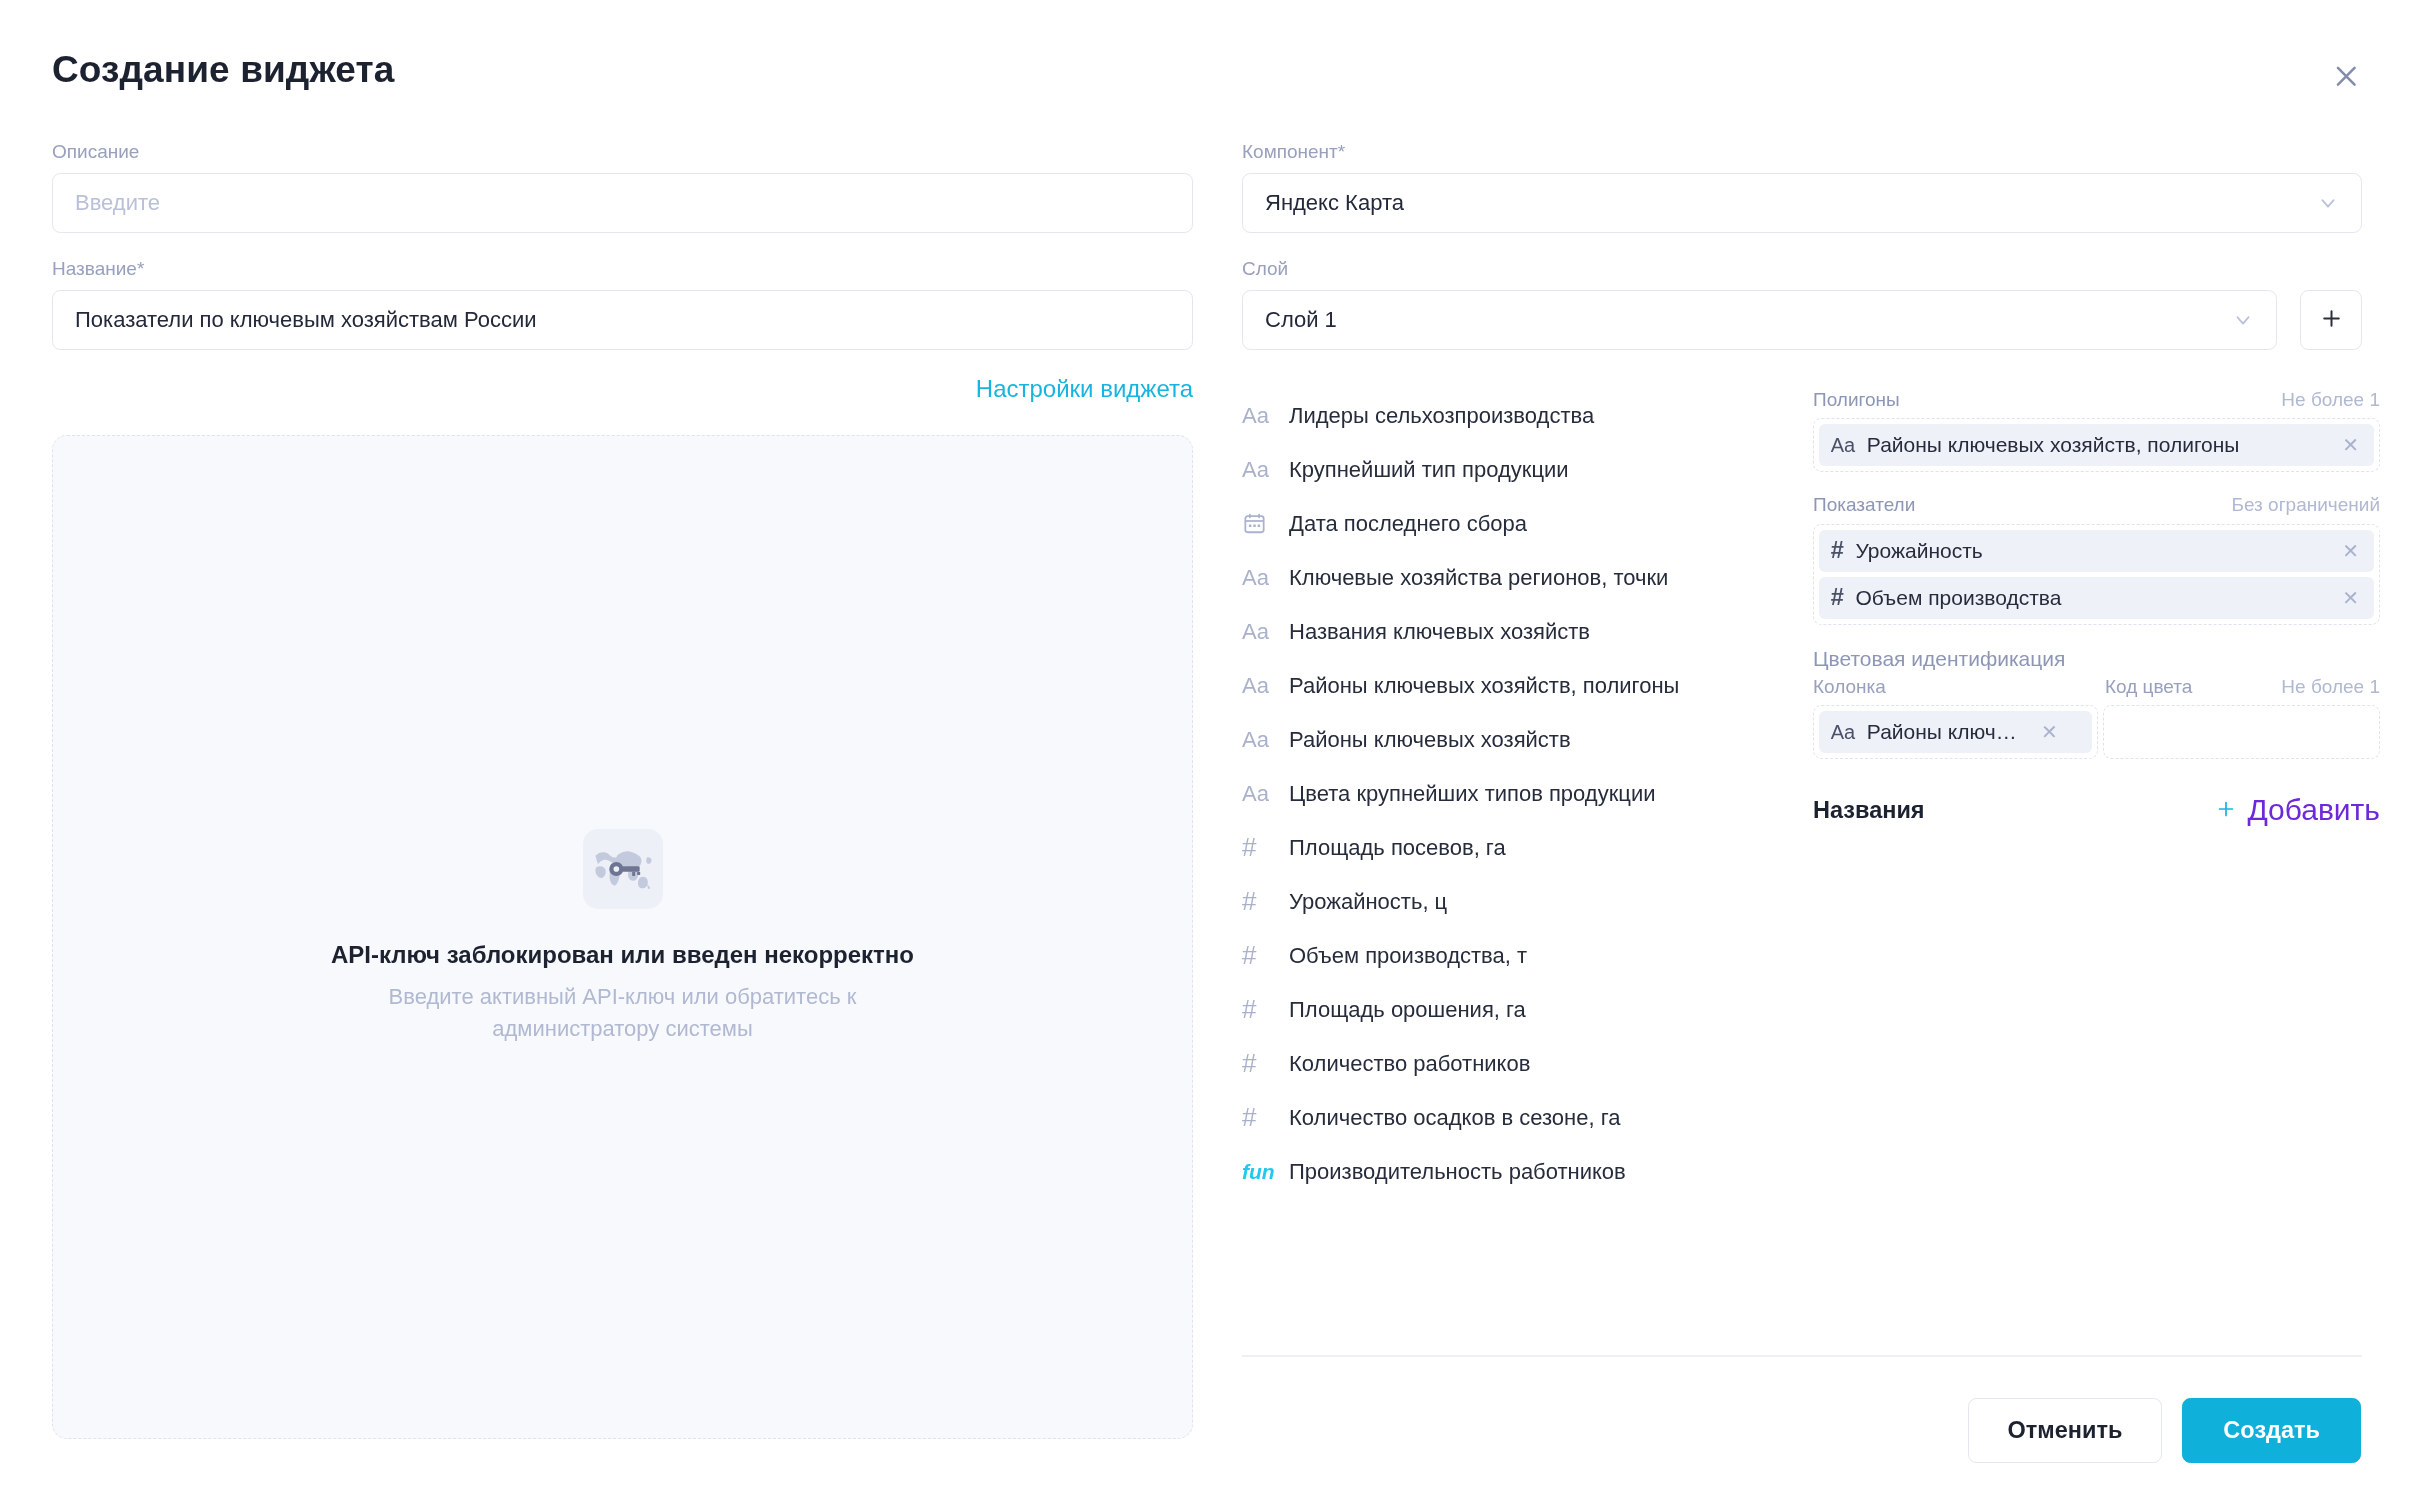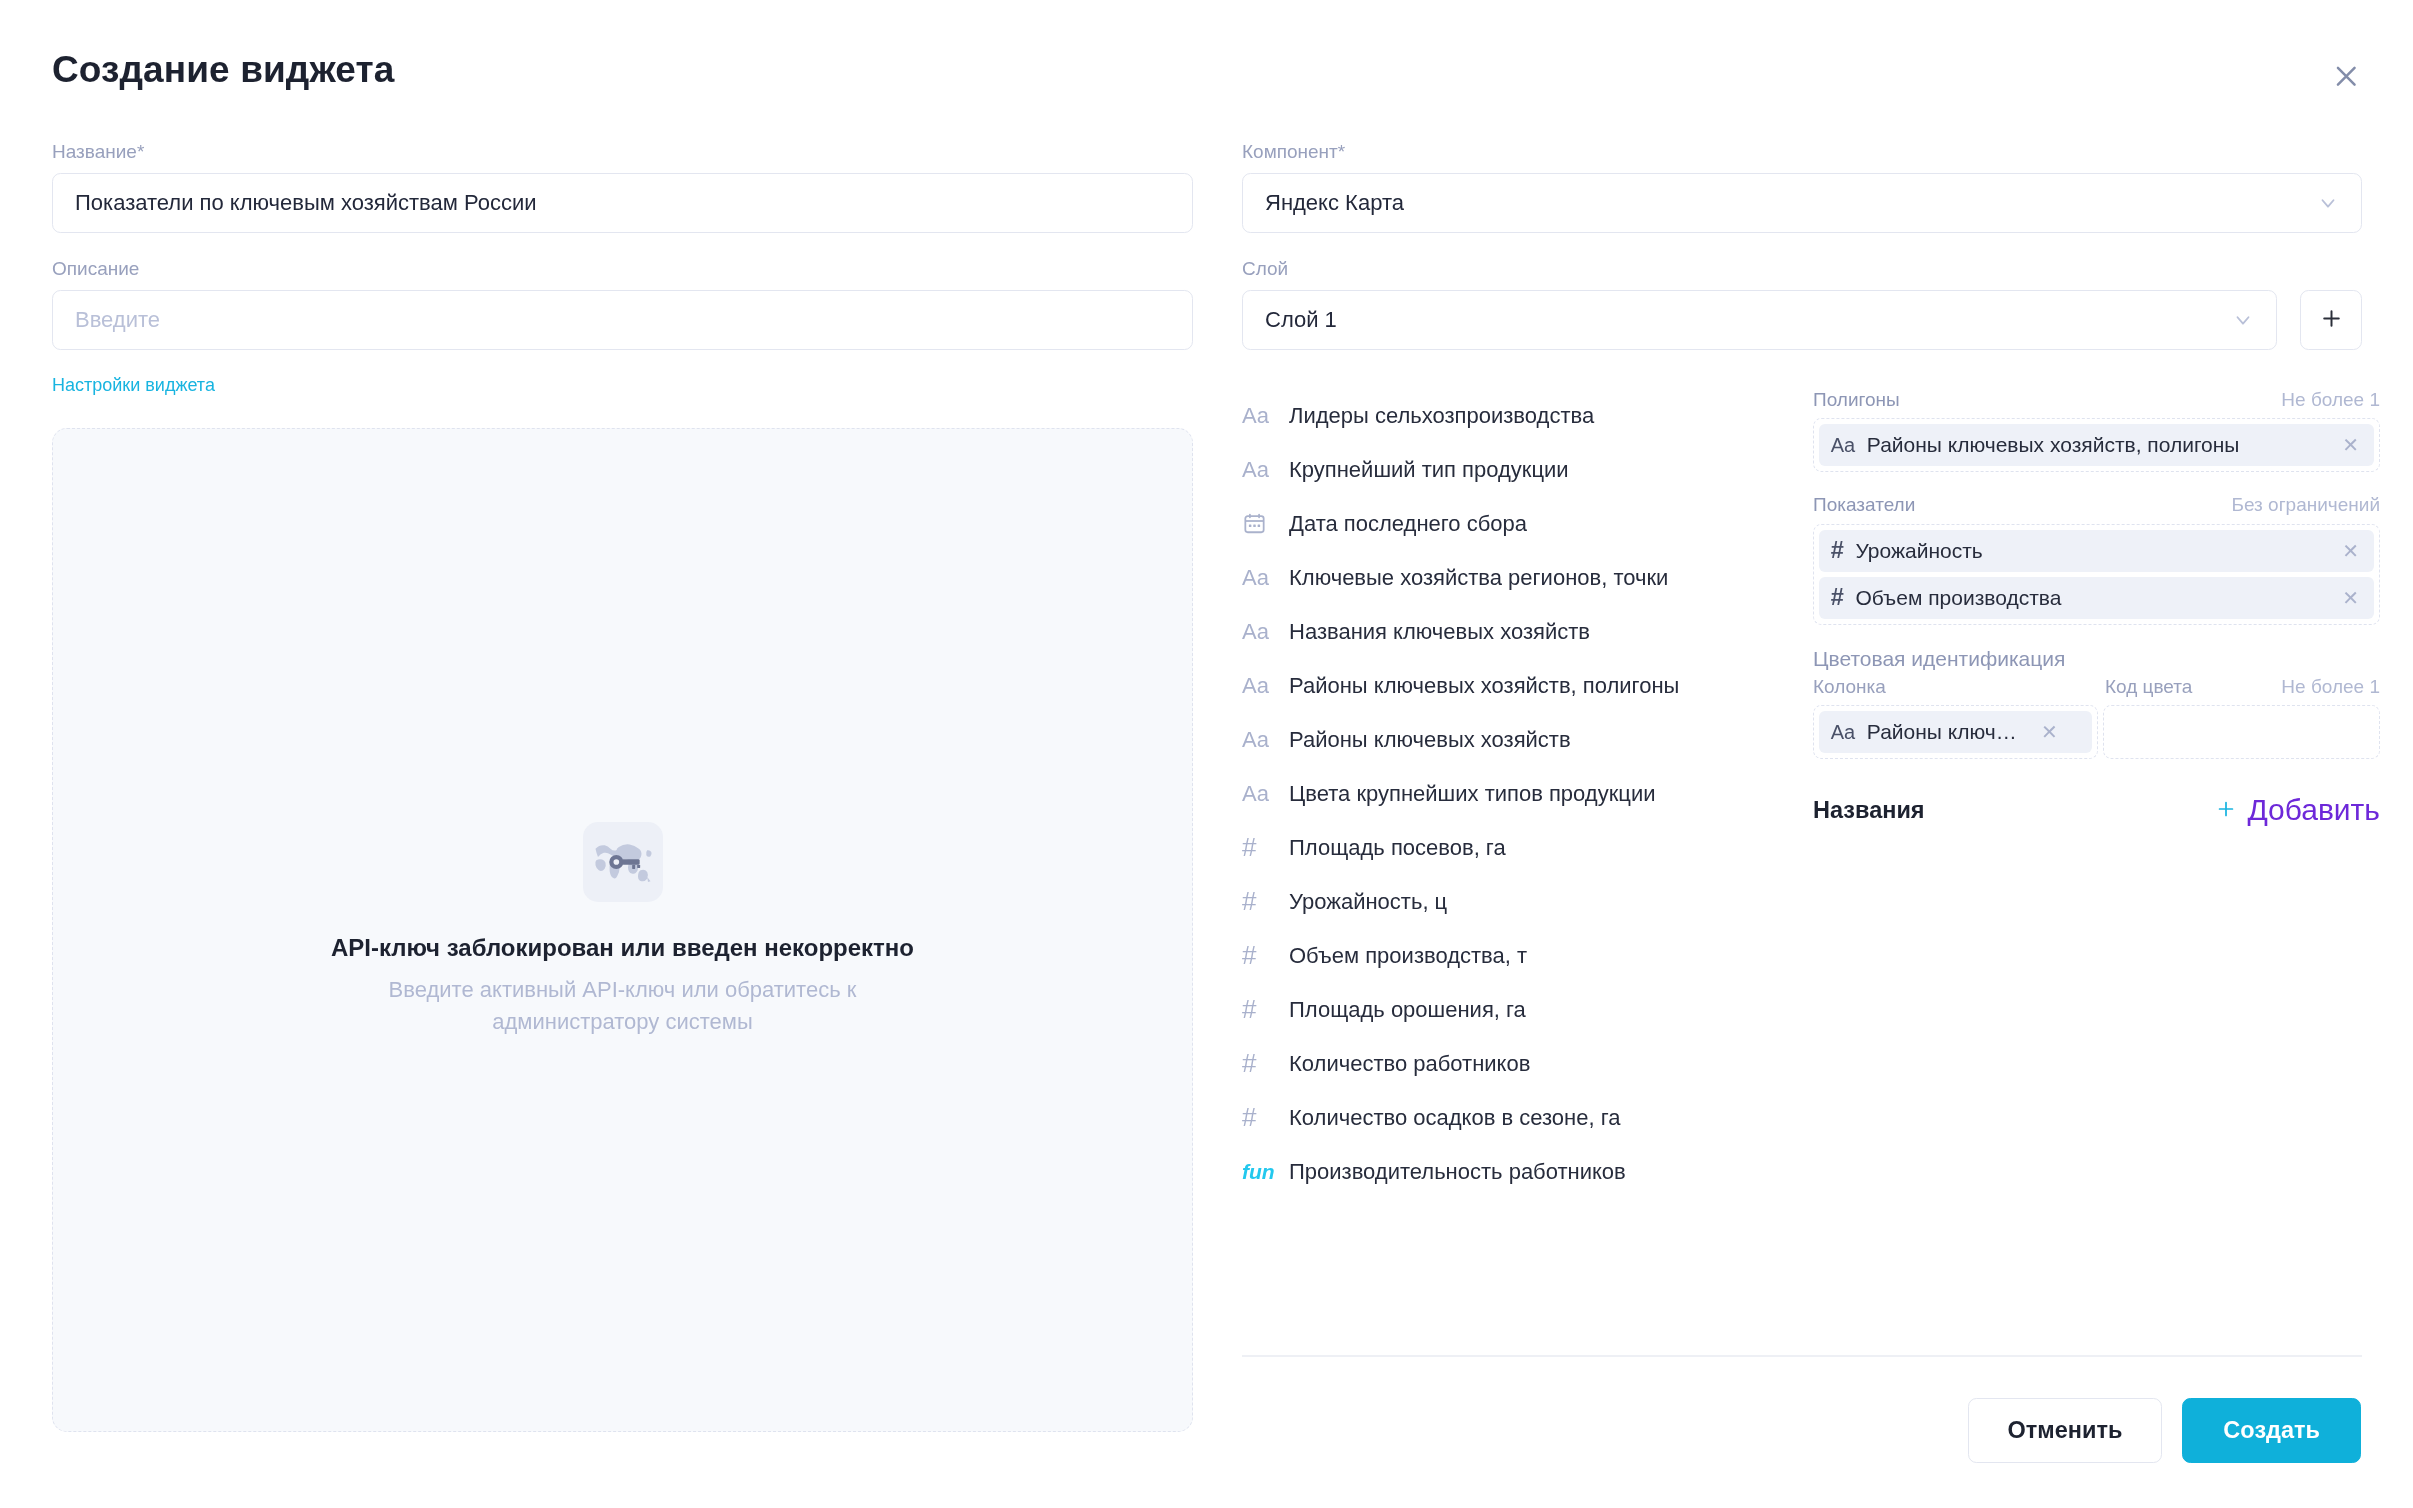--- a/index.html
+++ b/index.html
@@ -52,21 +52,21 @@
   .row-with-btn { display: flex; gap: 23px; align-items: stretch; justify-content: space-between; }
   .row-with-btn .select { flex: 1 1 auto; }
   .plus-btn {
     width: 62px; height: 60px; border: 1.7px solid #e3e6f0; border-radius: 8.4px;
     background: #fff; display: flex; align-items: center; justify-content: center;
     cursor: pointer; flex: 0 0 auto;
   }
   .plus-btn svg { width: 25px; height: 25px; }
 
   .link {
-    color: #18b4e0; font-size: 18px; cursor: pointer; text-align: left;
+    color: #18b4e0; font-size: 24px; cursor: pointer; text-align: right;
     display: block; margin-top: 20px;
   }
 
   .help-icon { width: 23.5px; height: 23.5px; }
   .help-icon svg { width: 23.5px; height: 23.5px; display: block; }
 
   
   .preview {
     margin-top: 32px;
     width: 1141px; height: 1004px;
@@ -176,27 +176,27 @@
   </div>
   <div class="close-btn">
     <svg viewBox="0 0 24 24" fill="none" stroke="#838da9" stroke-width="2.1" stroke-linecap="round">
       <path d="M5 5 L19 19 M19 5 L5 19"></path>
     </svg>
   </div>
 
   <div class="col-left">
 
     <div class="fld">
+      <div class="fld-label">Описание</div>
+      <div class="inp placeholder">Введите</div>
+    </div>
+
+    <div class="fld">
       <div class="fld-label">Название*</div>
       <div class="inp">Показатели по ключевым хозяйствам России</div>
-    </div>
-
-    <div class="fld">
-      <div class="fld-label">Описание</div>
-      <div class="inp placeholder">Введите</div>
     </div>
 
     <div class="link">Настройки виджета</div>
 
     <div class="preview">
       <div class="preview-icon">
         <svg viewBox="0 0 74 60" fill="none">
           <g fill="#c3cade">
             <path d="M4 14 q5 -5 11 -4 q4 1 7 4 q3 3 7 2 q3 -1 5 -4 l3 4 q-2 4 -6 6 q-5 2 -9 -1 q-4 -3 -8 -2 q-4 1 -7 5 q-2 -5 -3 -10z"></path>
             <path d="M5 28 q3 -2 7 -1 q3 1 4 4 q1 4 -1 7 q-3 4 -7 2 q-3 -2 -4 -6 q-1 -4 1 -6z"></path>

